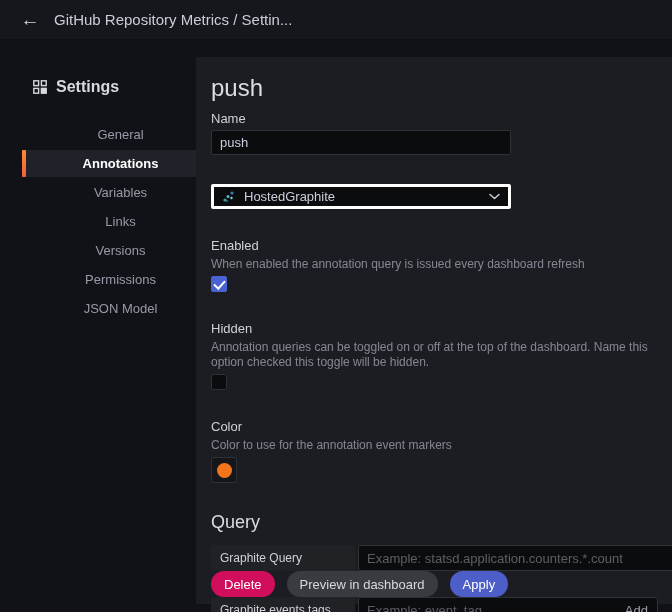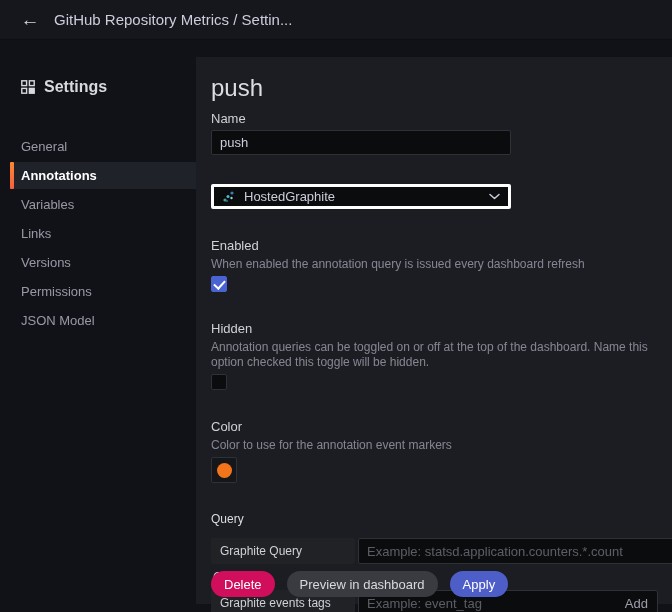--- a/index.html
+++ b/index.html
@@ -22,29 +22,29 @@
     width: 28px; height: 28px; display: flex; align-items: center; justify-content: center;
     color: #d8d9df; font-size: 19px; cursor: pointer; border-radius: 2px;
   }
   .topbar-title {
     margin-left: 10px; font-size: 15px; font-weight: 500; color: #ccccdc;
     white-space: nowrap; overflow: hidden; text-overflow: ellipsis;
   }
 
   
   .sidebar {
-    position: absolute; left: 0; top: 40px; width: 196px; height: 572px;
+    position: absolute; left: 12px; top: 40px; width: 196px; height: 572px; text-align: center;
   }
   .sidebar-header {
     display: flex; align-items: center; gap: 9px;
     padding: 38px 0 0 21px;
     font-size: 16px; font-weight: 600; color: #d8d9df;
   }
   .sidebar-header svg { display: block; }
-  .sidebar-nav { margin-top: 36px; }
+  .sidebar-nav { margin-top: 24px; }
   .nav-item {
     position: relative;
     margin-left: 10px;
     height: 29px; line-height: 29px;
     padding-left: 11px;
     font-size: 13px;
     color: rgba(204,204,220,0.72);
     cursor: pointer;
     white-space: nowrap;
   }
@@ -124,21 +124,21 @@
     width: 26px; height: 26px; margin-top: 2px;
     background: #141619;
     border: 1px solid #2c3235; border-radius: 2px;
     display: flex; align-items: center; justify-content: center;
     cursor: pointer;
   }
   .color-dot { width: 15px; height: 15px; border-radius: 50%; background: #f2751b; }
 
   
   .section-heading {
-    font-size: 12px; font-weight: 500; color: #dcdce3;
+    font-size: 18px; font-weight: 500; color: #dcdce3;
     margin-top: 17px; margin-bottom: 12px;
   }
   .query-row { display: flex; align-items: stretch; margin-bottom: 5px; }
   .query-label {
     width: 144px; flex-shrink: 0; height: 26px; line-height: 26px;
     background: #202226; border-radius: 2px;
     font-size: 12px; font-weight: 500; color: #d0d1d7;
     padding-left: 9px; margin-right: 3px;
     white-space: nowrap;
   }

